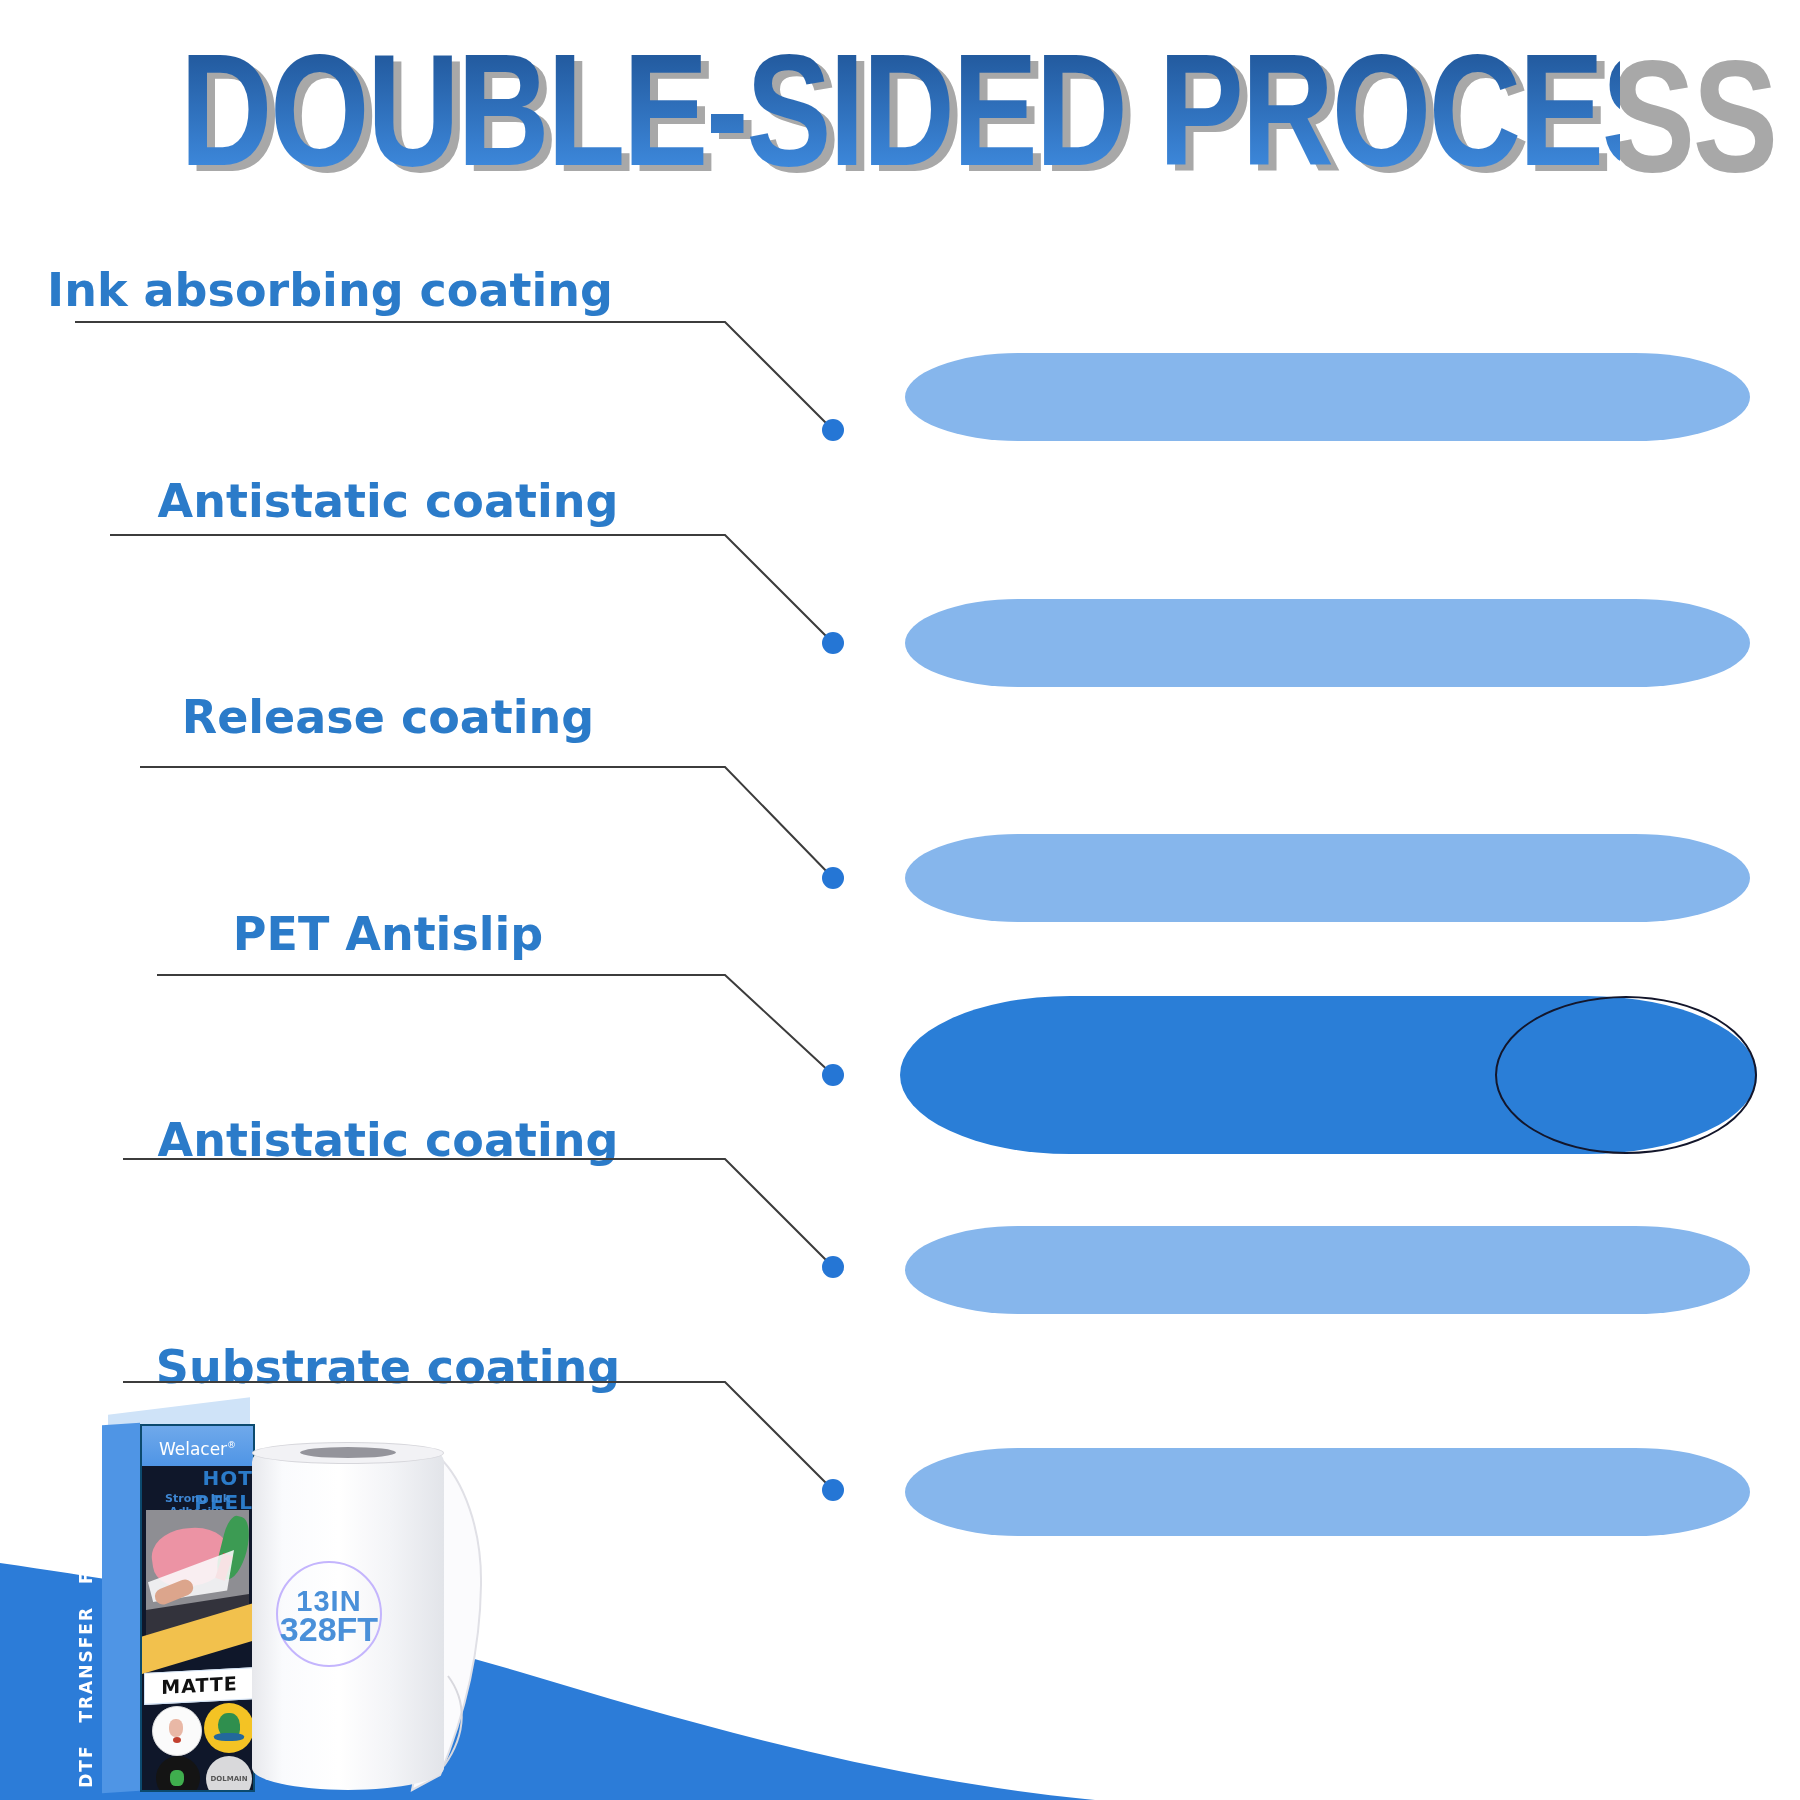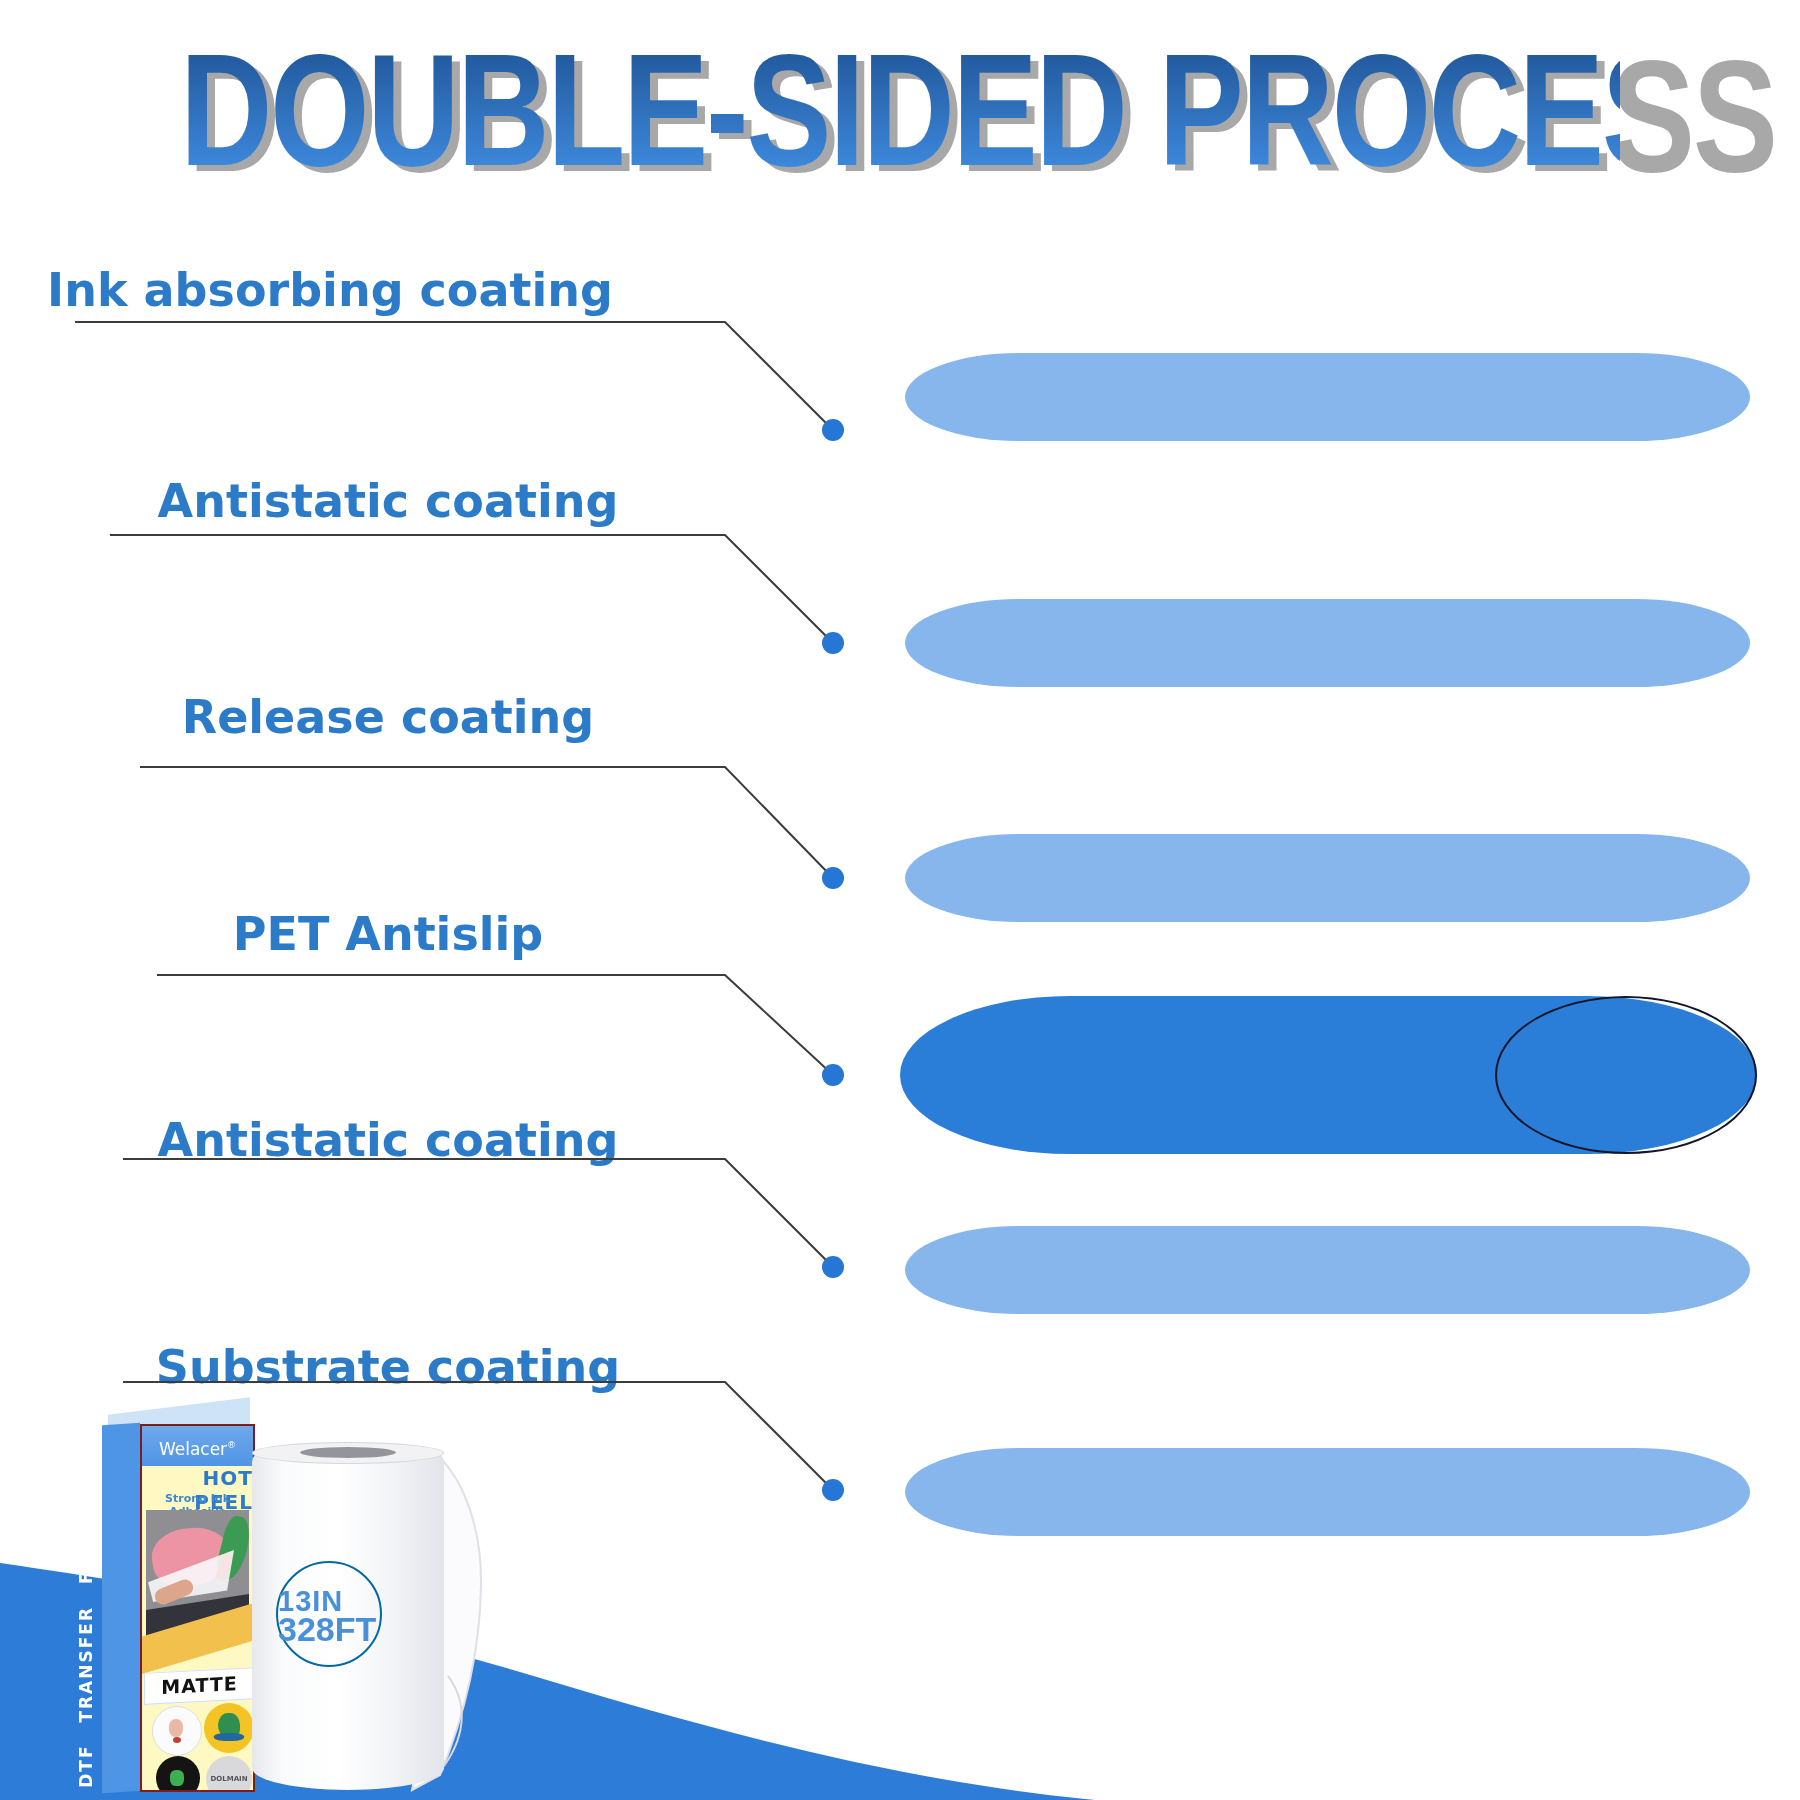--- a/index.html
+++ b/index.html
@@ -34,21 +34,21 @@
   
   .box-top{position:absolute;left:108px;top:1406px;width:142px;height:38px;
            background:#cfe3f8;transform:skewY(-7deg);}
   .box-spine{position:absolute;left:102px;top:1424px;width:38px;height:368px;
            background:var(--box_blue);transform:skewY(-4deg);}
   .spine-text{position:absolute;left:103px;top:1758px;width:345px;height:34px;
            transform:rotate(-90deg);transform-origin:0 100%;
            color:#ffffff;font-weight:bold;font-size:17px;line-height:34px;text-align:center;
            letter-spacing:2px;word-spacing:14px;white-space:nowrap;}
   .box-front{position:absolute;left:140px;top:1424px;width:115px;height:368px;
-           background:#fef9c3;border:2px solid #7f1d1d;box-sizing:border-box;overflow:hidden;}
+           background:#0f172a;border:2px solid #0c4a6e;box-sizing:border-box;overflow:hidden;}
   .box-header{position:absolute;left:0;top:0;width:100%;height:40px;
            background:linear-gradient(180deg,#6fa9eb,var(--box_blue));
            color:#fff;font-size:17px;text-align:center;line-height:38px;font-weight:400;}
   .box-header sup{font-size:9px;}
   .box-hotpeel{position:absolute;left:0;top:40px;width:100%;text-align:right;
            color:var(--label);font-size:20px;font-weight:bold;letter-spacing:1px;}
   .box-tagline{position:absolute;left:0;top:66px;width:100%;text-align:center;
            color:#3e86d2;font-size:11px;font-weight:bold;}
   .box-art{position:absolute;left:4px;top:84px;width:103px;height:130px;background:#8e8e93;overflow:hidden;}
   .art-dark{position:absolute;left:0;bottom:0;width:100%;height:46px;background:#33333c;
@@ -79,22 +79,22 @@
   .st4{left:64px;top:330px;width:46px;height:46px;background:#d9d9db;
        color:#555;font-size:7px;font-weight:bold;text-align:center;line-height:46px;}
 
   
   .roll-body{position:absolute;left:252px;top:1452px;width:192px;height:338px;
        background:linear-gradient(90deg,#e7e8ec 0%,#fafbfd 16%,#ffffff 45%,#f3f4f7 72%,#e2e4e9 100%);
        border-radius:10px 10px 50% 50%/10px 10px 22px 22px;}
   .roll-cap{position:absolute;left:252px;top:1442px;width:192px;height:22px;background:#f2f2f5;
        border:1px solid #d6d6db;border-radius:50%;box-sizing:border-box;}
   .roll-core{position:absolute;left:300px;top:1447px;width:96px;height:11px;background:#94949b;border-radius:50%;}
-  .roll-badge{position:absolute;left:276px;top:1561px;width:106px;height:106px;border:2px solid #0369a1;
-       border-radius:50%;box-sizing:border-box;display:flex;flex-direction:column;justify-content:center;
+  .roll-badge{position:absolute;left:276px;top:1561px;width:106px;height:106px;border:2px solid #c4b5fd;
+       border-radius:50%;box-sizing:border-box;display:flex;flex-direction:column;align-items:center;justify-content:center;
        color:var(--roll_badge);font-family:"Liberation Sans",sans-serif;font-weight:bold;}
   .roll-badge .l1{font-size:29px;line-height:30px;letter-spacing:1px;}
   .roll-badge .l2{font-size:34px;line-height:27px;}
 </style>
 </head>
 <body>
 
 <svg class="overlay" width="1800" height="1800" style="z-index:1;">
   <path d="M 0,1563
            C 200,1592 340,1620 520,1672

